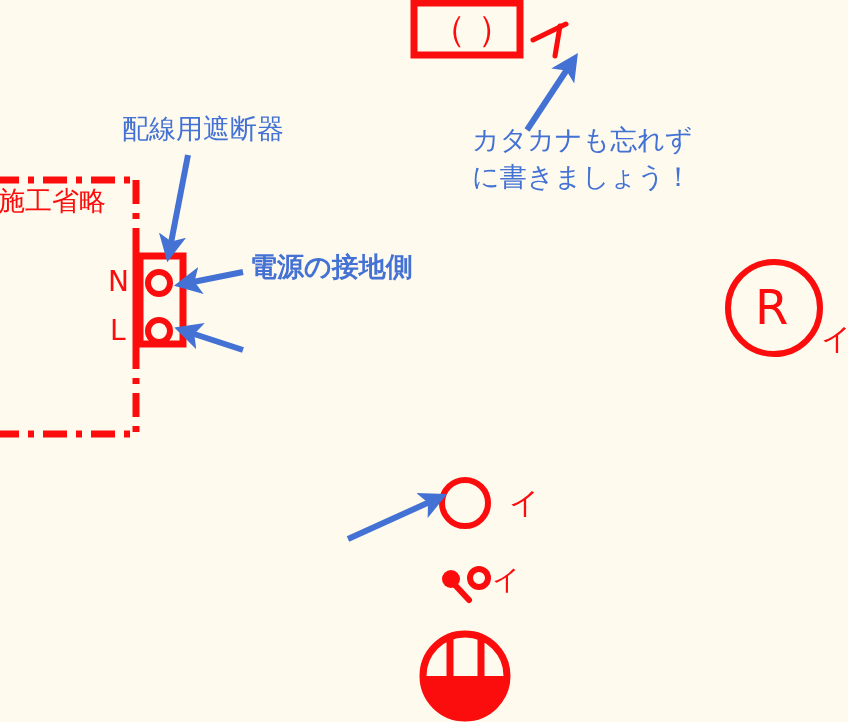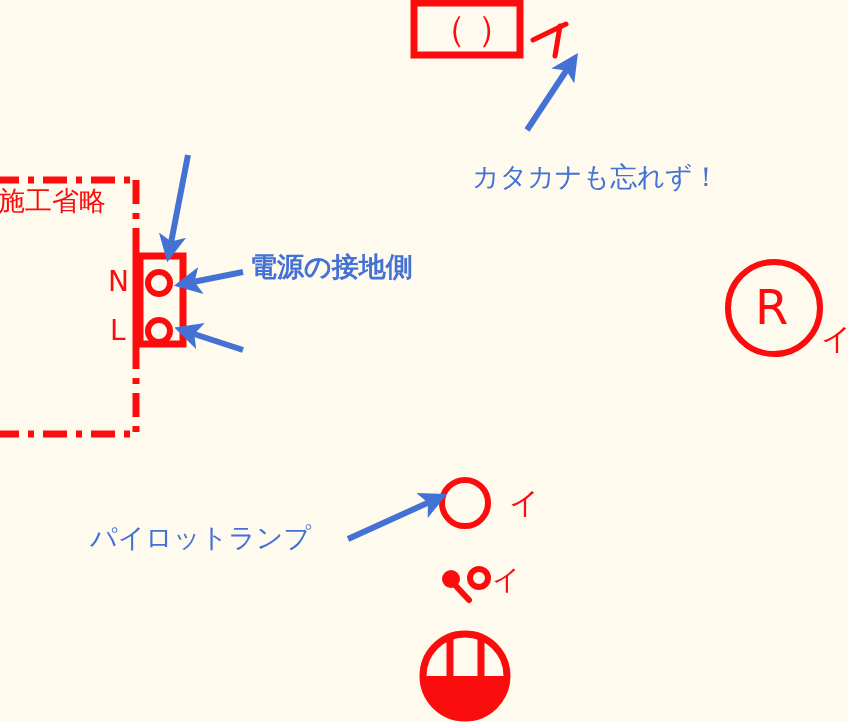--- a/index.html
+++ b/index.html
@@ -131,34 +131,35 @@
 
     <line x1="243" y1="272" x2="188" y2="283" stroke="#4472D4" stroke-width="6" marker-end="url(#ah)"></line>
 
     <line x1="243" y1="350" x2="188" y2="332" stroke="#4472D4" stroke-width="6" marker-end="url(#ah)"></line>
 
     <line x1="348" y1="539" x2="434" y2="500" stroke="#4472D4" stroke-width="6" marker-end="url(#ah)"></line>
   </svg>
 
   <div class="abs lbl-red" style="left:430px; top:8px; font-size:36px; line-height:42px;">（ ）</div>
 
-  <div class="abs lbl-blue" style="left:472px; top:160px;">カタカナも忘れず！</div>
+  <div class="abs lbl-blue" style="left:472px; top:123px;">カタカナも忘れず</div>
+  <div class="abs lbl-blue" style="left:472px; top:160px;">に書きましょう！</div>
 
+  <div class="abs lbl-blue" style="left:122px; top:112px;">配線用遮断器</div>
 
   <div class="abs lbl-red" style="left:-2px; top:186px;">施工省略</div>
 
   <div class="abs term-red" style="left:108px; top:268px;">N</div>
   <div class="abs term-red" style="left:110px; top:317px;">L</div>
 
   <div class="abs lbl-blue" style="left:250px; top:250px;font-weight:bold;">電源の接地側</div>
 
 
   <div class="abs lbl-red" style="left:755px; top:283px; font-size:48px; line-height:48px;">R</div>
 
   <div class="abs kata-red" style="left:821px; top:324px;">イ</div>
 
-  <div class="abs lbl-blue" style="left:90px; top:521px;">パイロットランプ</div>
 
   <div class="abs kata-red" style="left:509px; top:488px;">イ</div>
 
   <div class="abs kata-red" style="left:492px; top:565px; font-size:28px;">イ</div>
 
 </div>
 
 </body></html>

